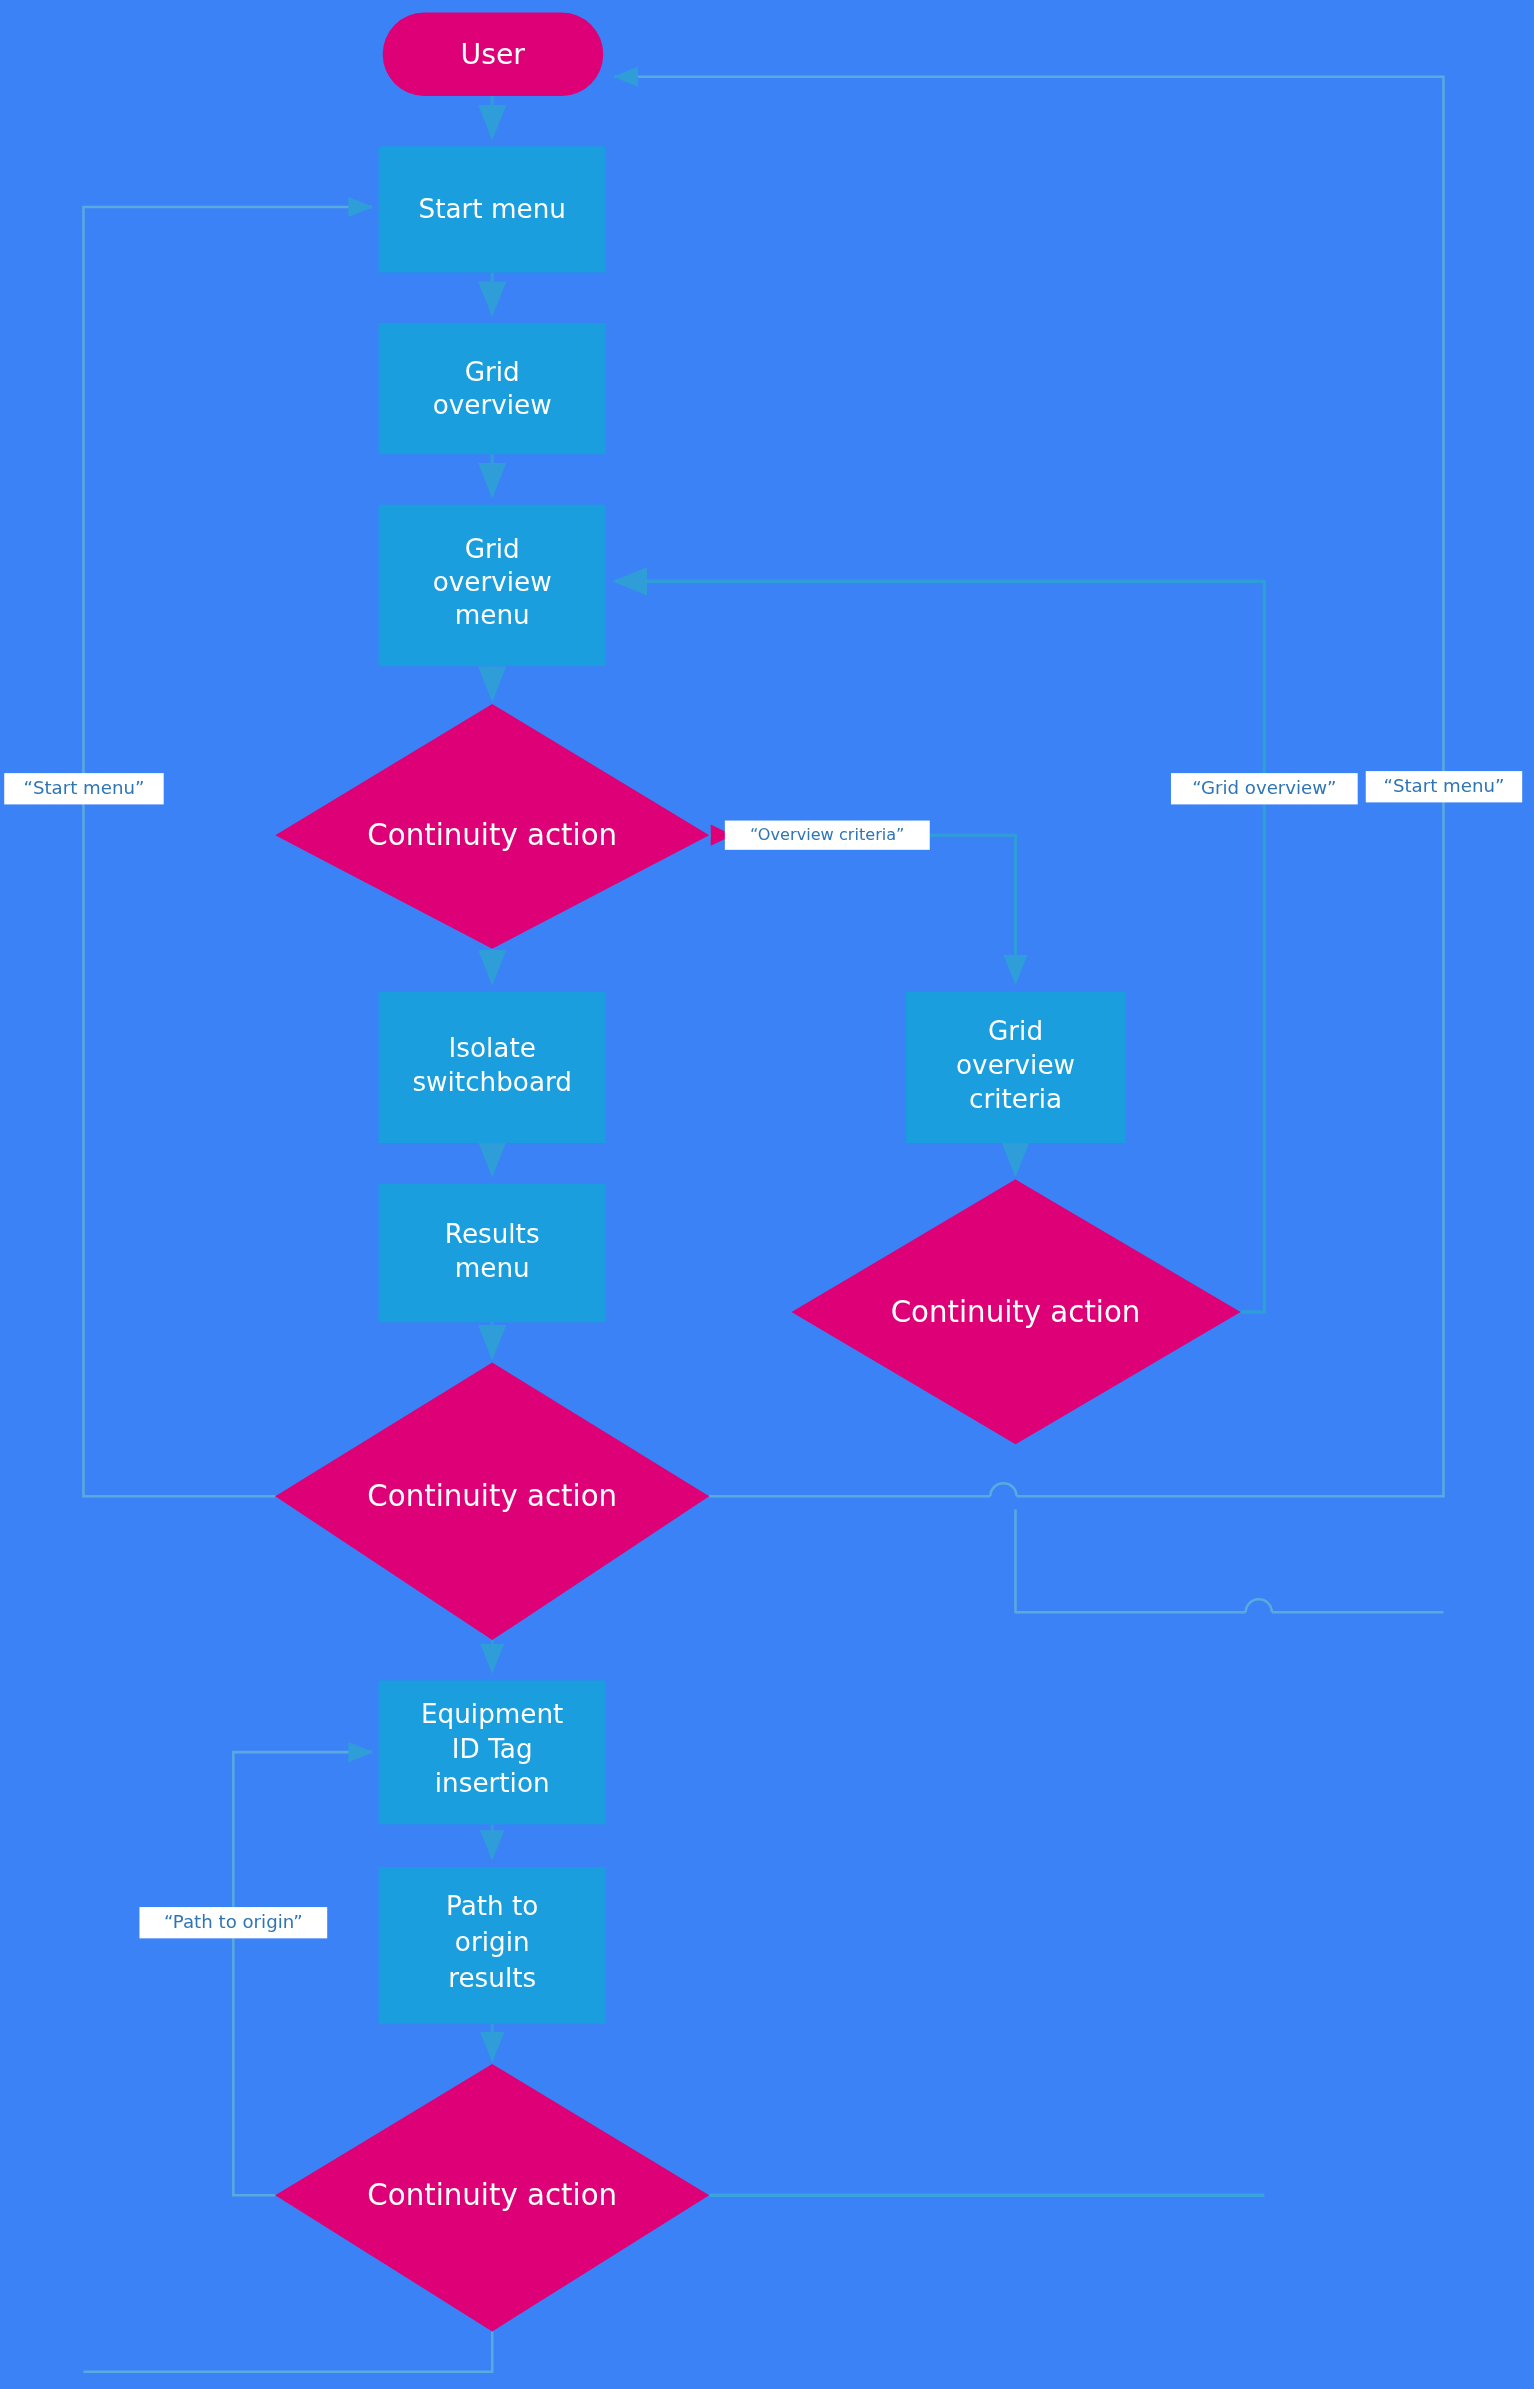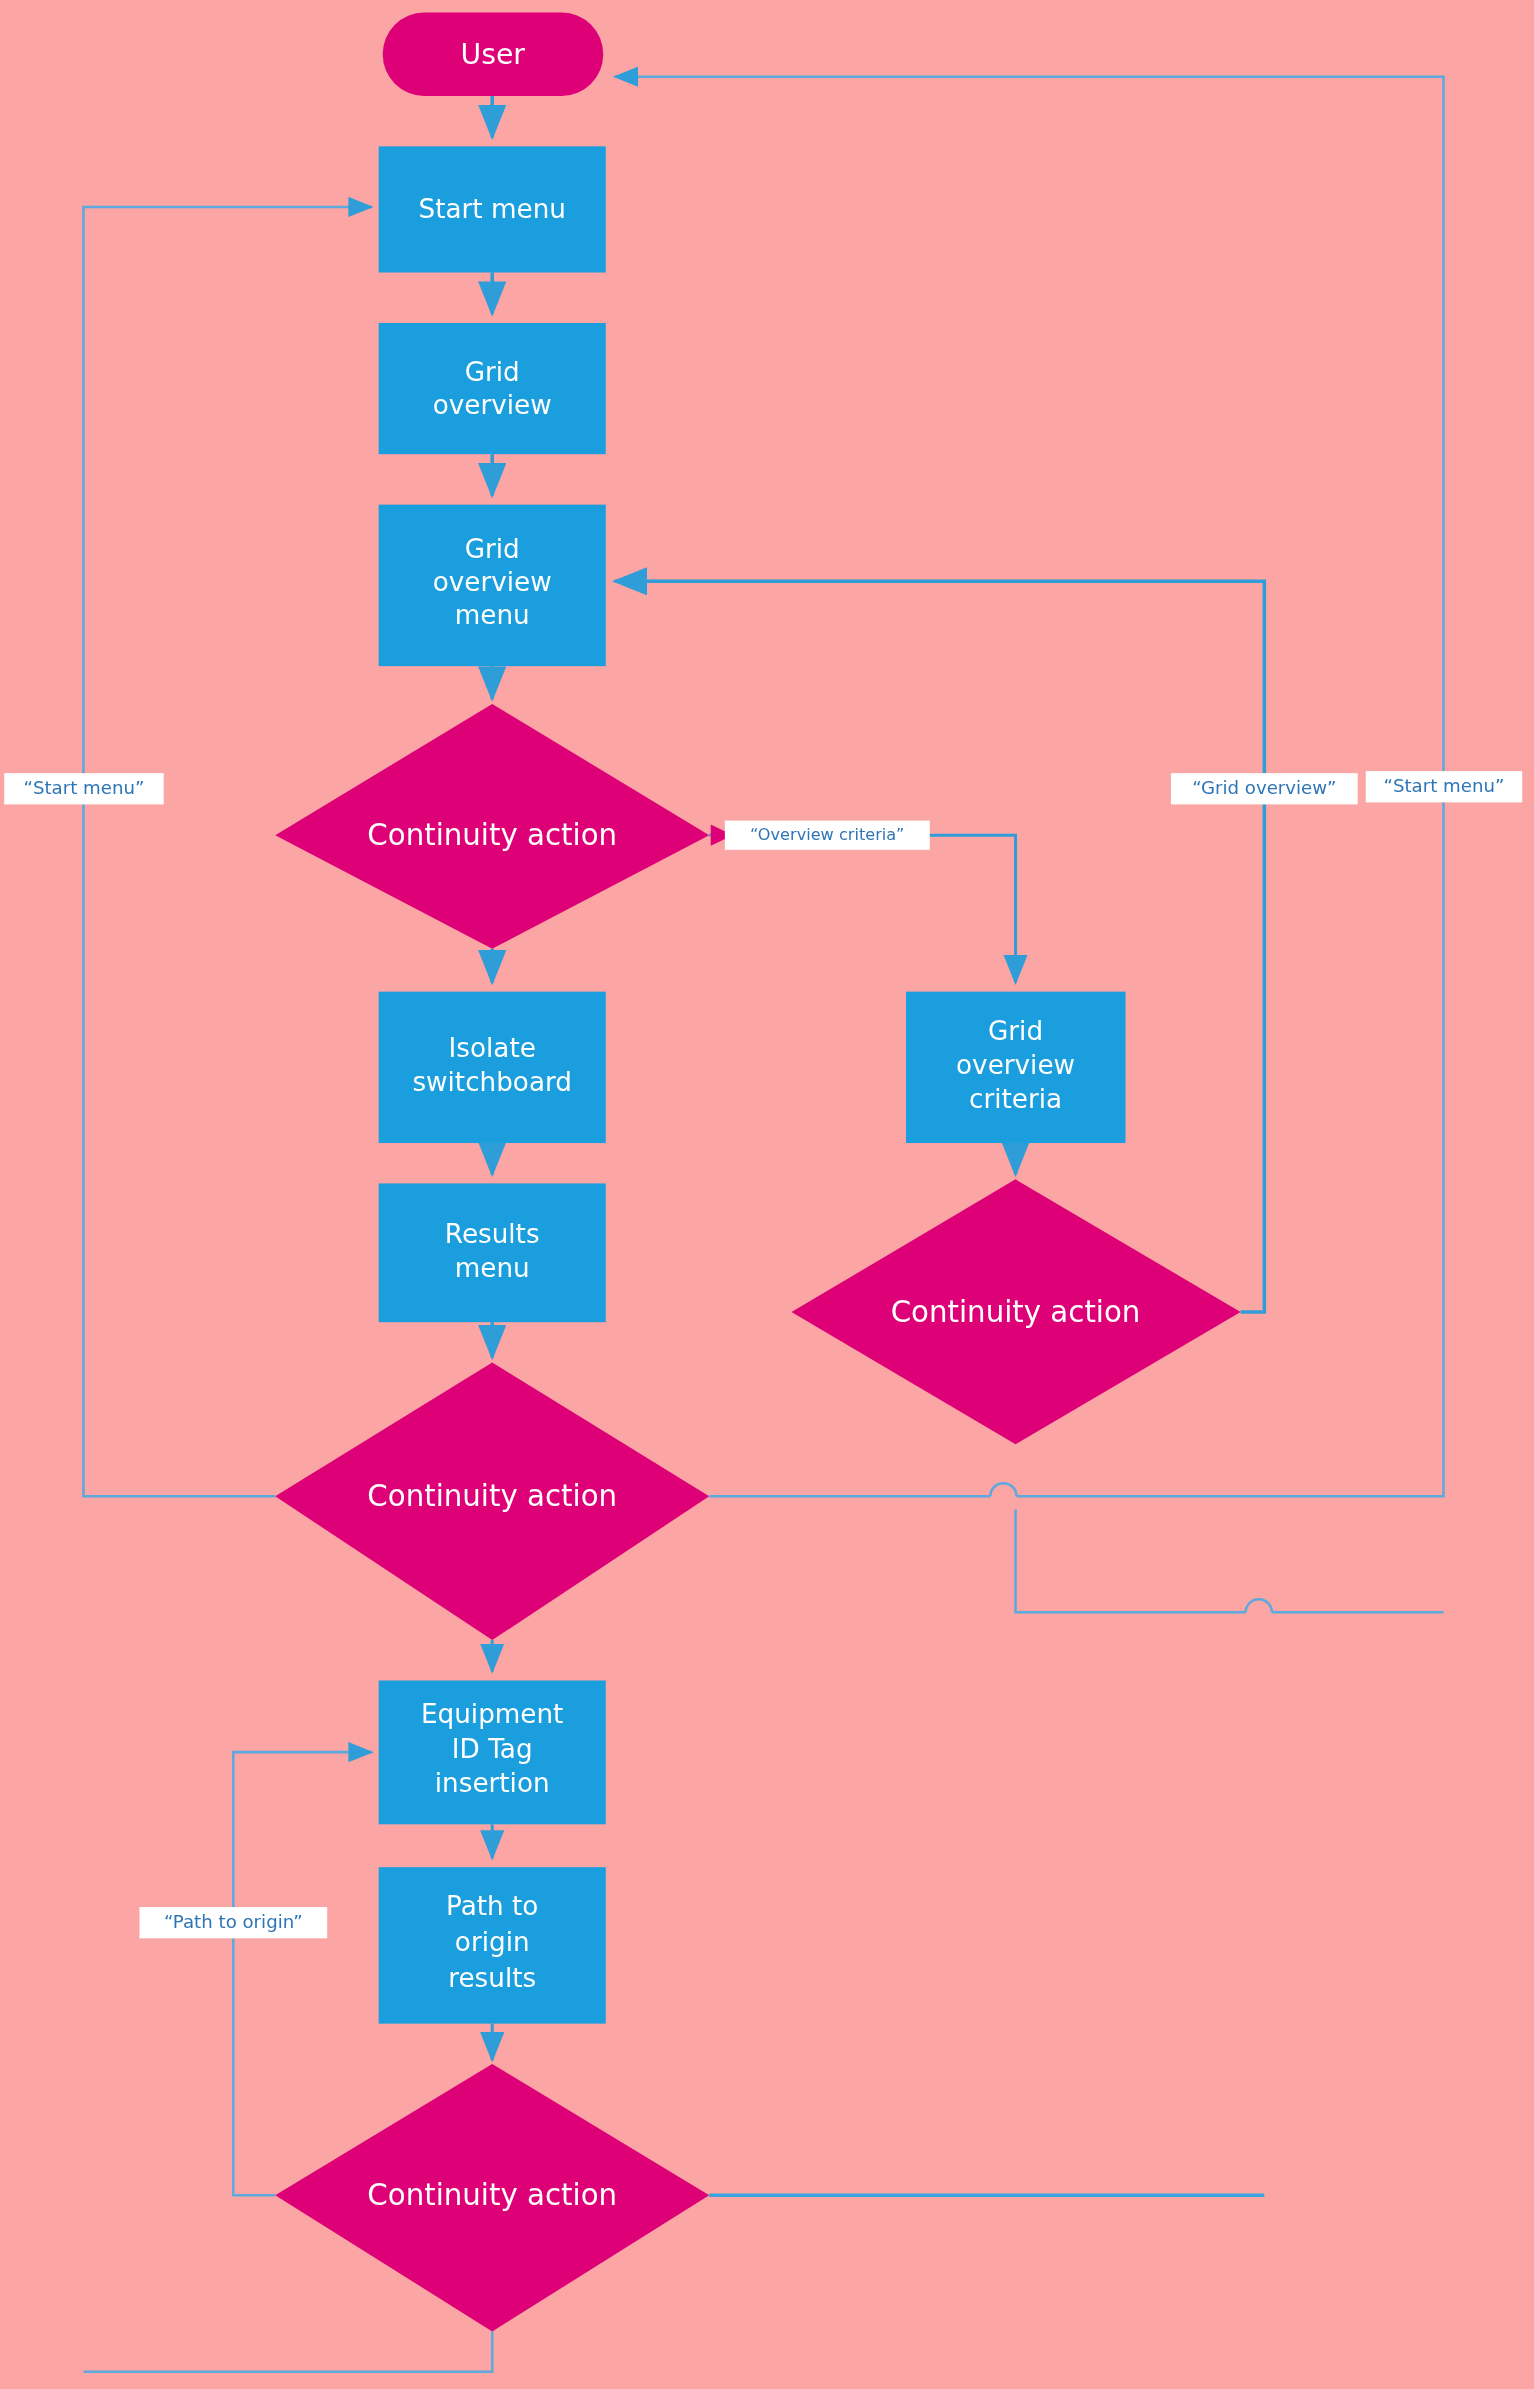--- a/index.html
+++ b/index.html
@@ -2,21 +2,21 @@
 <html style="font-size:8px"><head>
 <meta charset="utf-8">
 <title>Flowchart</title>
 <style>
   html,body{margin:0;padding:0;background:#ffffff;}
   body{
     width:1535px;height:2389px;
     font-family:"DejaVu Sans", sans-serif;
     overflow:hidden;
   }
-  #stage{position:relative;width:1535px;height:2389px;background:#fca5a5;}
+  #stage{position:relative;width:1535px;height:2389px;background:#3b82f6;}
   svg#flow{position:absolute;left:0;top:0;width:1535px;height:2389px;}
 
   .node-text{
     fill:#ffffff;
     font-family:"DejaVu Sans", sans-serif;
     font-weight:400;
     text-anchor:middle;
     dominant-baseline:middle;
   }
   .box-text{font-size:52px;}

